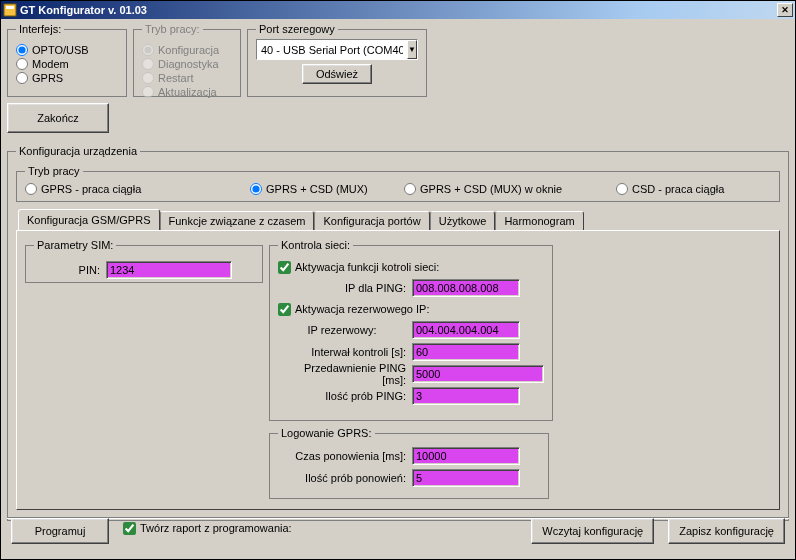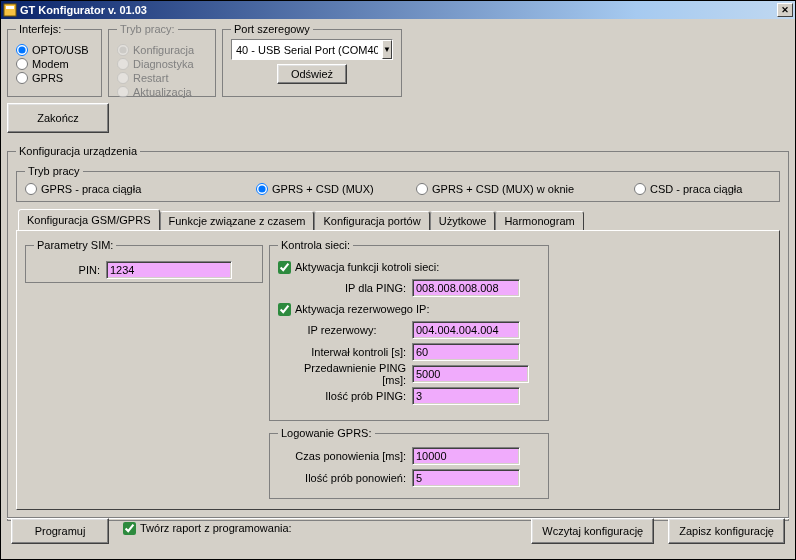--- a/index.html
+++ b/index.html
@@ -59,21 +59,21 @@
     background: #D4D0C8;
   }
   .disabled { color: #808080; }
   .disabled legend { color: #808080; }
 
   .top-row {
     display: flex;
     gap: 6px;
     align-items: flex-start;
   }
-  .fs-interface { width: 95px; height: 74px; }
+  .fs-interface { width: 120px; height: 74px; }
   .fs-mode { width: 108px; height: 74px; }
   .fs-serial { width: 178px; height: 74px; padding-top: 4px; }
 
   .radio-col label, .radio-col .rl {
     display: flex; align-items: center;
     line-height: 14px; height: 14px;
   }
   .radio-col input[type=radio] { margin: 0 4px 0 0; width: 12px; height: 12px; }
   .disabled .radio-col input[type=radio] { filter: grayscale(1) opacity(0.7); }
 
@@ -109,21 +109,21 @@
     border-color: #FFF #404040 #404040 #FFF;
     display: flex; align-items: center; justify-content: center;
     font-size: 8px; color: #000;
   }
 
   .dev-config {
     margin-top: 12px;
   }
   .dev-config > fieldset { padding: 6px 8px 10px 8px; }
   .fs-workmode { margin: 2px 0 6px 0; padding: 6px 8px; }
-  .workmode-row { display: flex; gap: 8px; align-items: center; }
+  .workmode-row { display: flex; gap: 2px; align-items: center; }
   .workmode-row label { display: inline-flex; align-items: center; white-space: nowrap; }
   .workmode-row input[type=radio]{ margin: 0 4px 0 0; width:12px; height:12px;}
   .workmode-row .wm1{ width:175px;}
   .workmode-row .wm2{ width:200px;padding-left:48px;}
   .workmode-row .wm3{ width:210px;}
   .workmode-row .wm4{ flex:1;}
   .tabstrip {
     display: flex;
     align-items: flex-end;
     height: 22px;
@@ -168,21 +168,21 @@
   .fs-apn { position: absolute; left: 8px; top: 56px; width: 238px; height: 92px; padding:8px 8px;}
   .fs-net { position: absolute; left: 252px; top: 8px; width: 280px; height: 182px; padding:6px 8px;}
   .fs-gprs { position: absolute; left: 252px; top: 196px; width: 280px; height: 72px; padding:6px 8px;}
 
   .frow {
     display: flex; align-items: center; height: 22px;
   }
   .frow .lbl { text-align: right; padding-right: 6px; }
   .frow input[type=text] {
     height: 18px; font: inherit;
-    background:#f0abfc; border:1px solid;
+    background:#d946ef; border:1px solid;
     border-color:#808080 #FFF #FFF #808080;
     box-shadow: inset 1px 1px 0 #404040, inset -1px -1px 0 #D4D0C8;
     padding: 0 3px;
   }
   .chk { display:flex; align-items:center; height:20px; }
   .chk input[type=checkbox]{ width:13px; height:13px; margin:0 4px 0 0; accent-color:#2D8A3E;}
 
   .bottom-bar {
     position: absolute;
     left: 6px; right: 6px; bottom: 8px;
@@ -330,21 +330,21 @@
             <div class="frow">
               <span class="lbl" style="width:134px;text-align:center;">IP rezerwowy:</span>
               <input type="text" style="width: 108px;" value="004.004.004.004">
             </div>
             <div class="frow">
               <span class="lbl" style="width:134px;">Interwał kontroli [s]:</span>
               <input type="text" style="width: 108px;" value="60">
             </div>
             <div class="frow">
               <span class="lbl" style="width:134px;">Przedawnienie PING [ms]:</span>
-              <input type="text" style="width: 117px;" value="5000">
+              <input type="text" style="width: 132px;" value="5000">
             </div>
             <div class="frow">
               <span class="lbl" style="width:134px;">Ilość prób PING:</span>
               <input type="text" style="width: 108px;" value="3">
             </div>
           </fieldset>
 
           <fieldset class="fs-gprs">
             <legend>Logowanie GPRS:</legend>
             <div class="frow">

